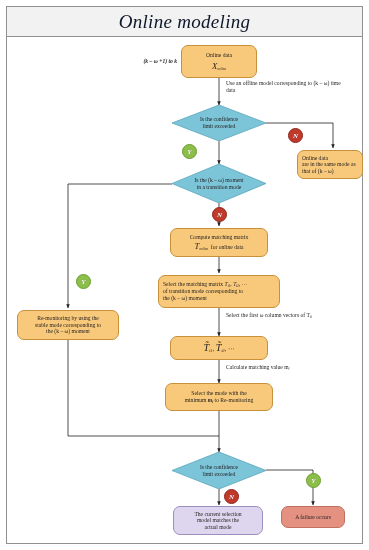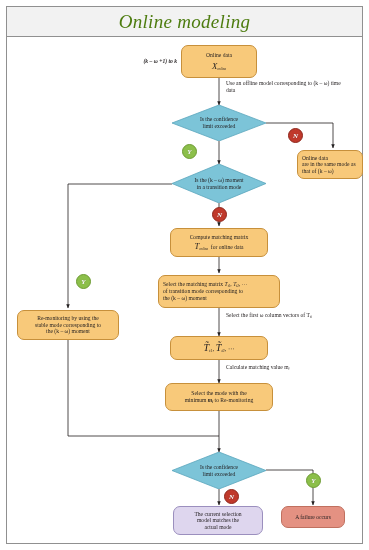--- a/index.html
+++ b/index.html
@@ -30,21 +30,21 @@
     background: #f2f2f2;
     border: 1px solid #909090;
     display: flex;
     align-items: center;
     justify-content: center;
   }
   .title-text {
     font-family: "Liberation Serif", "DejaVu Serif", serif;
     font-style: italic;
     font-size: 19px;
-    color: #4d7c0f;
+    color: #0f172a;
     letter-spacing: 0.3px;
   }
   svg.wires {
     position: absolute;
     left: 0; top: 0;
     width: 369px; height: 550px;
     pointer-events: none;
   }
 
   

